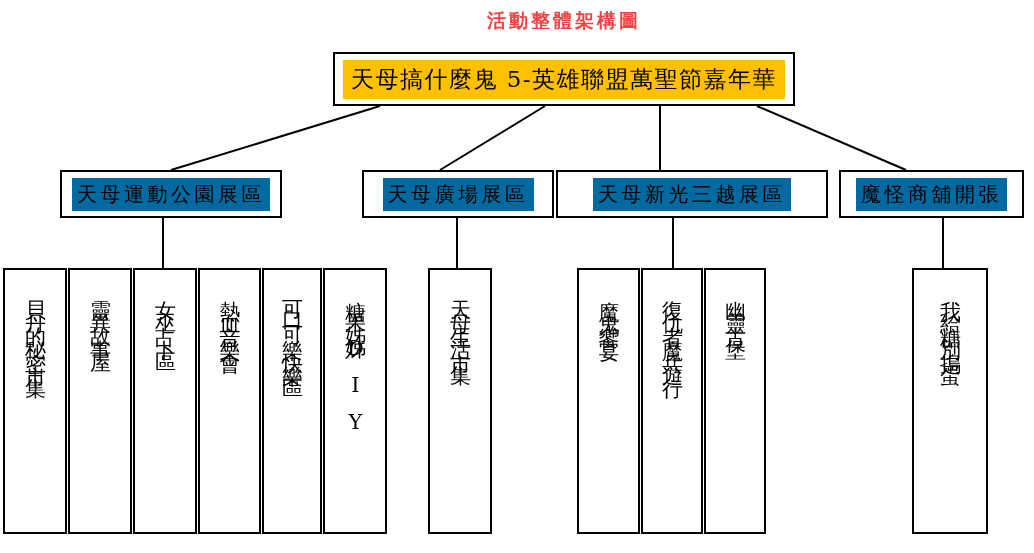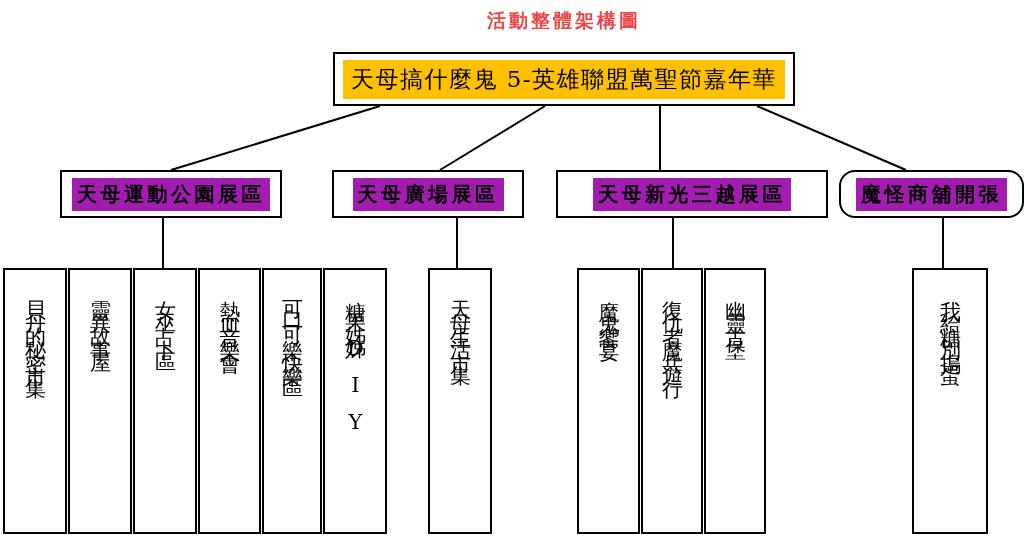--- a/index.html
+++ b/index.html
@@ -50,27 +50,26 @@
     letter-spacing: 1.5px;
     padding: 4px 8px;
     color: #000000;
     white-space: nowrap;
   }
   .section-node {
     top: 170px;
     height: 48px;
   }
   .section-node .hl {
-    background: #a21caf;
+    background: #0369a1;
     font-size: 20px;
     letter-spacing: 3.5px;
     padding: 3px 5px;
     color: #000000;
     white-space: nowrap;
-    font-weight: bold;
   }
   .leaf-node {
     top: 268px;
     height: 266px;
     align-items: flex-start;
   }
   .leaf-node .vtext {
     writing-mode: vertical-rl;
     text-orientation: upright;
     font-size: 21px;
@@ -100,27 +99,27 @@
 
   <div class="diagram-title">活動整體架構圖</div>
 
   <div class="node root-node">
     <span class="hl">天母搞什麼鬼 5-英雄聯盟萬聖節嘉年華</span>
   </div>
 
   <div class="node section-node" style="left:60px;width:222px;">
     <span class="hl">天母運動公園展區</span>
   </div>
-  <div class="node section-node" style="left:332px;width:192px;">
+  <div class="node section-node" style="left:362px;width:192px;">
     <span class="hl">天母廣場展區</span>
   </div>
   <div class="node section-node" style="left:556px;width:272px;">
     <span class="hl">天母新光三越展區</span>
   </div>
-  <div class="node section-node" style="left:839px;width:185px;border-radius:16px;">
+  <div class="node section-node" style="left:839px;width:185px;">
     <span class="hl">魔怪商舖開張</span>
   </div>
 
   <div class="node leaf-node" style="left:3px;width:64px;">
     <span class="vtext">貝丹的秘密市集</span>
   </div>
   <div class="node leaf-node" style="left:68px;width:64px;">
     <span class="vtext">靈異故事屋</span>
   </div>
   <div class="node leaf-node" style="left:133px;width:64px;">

